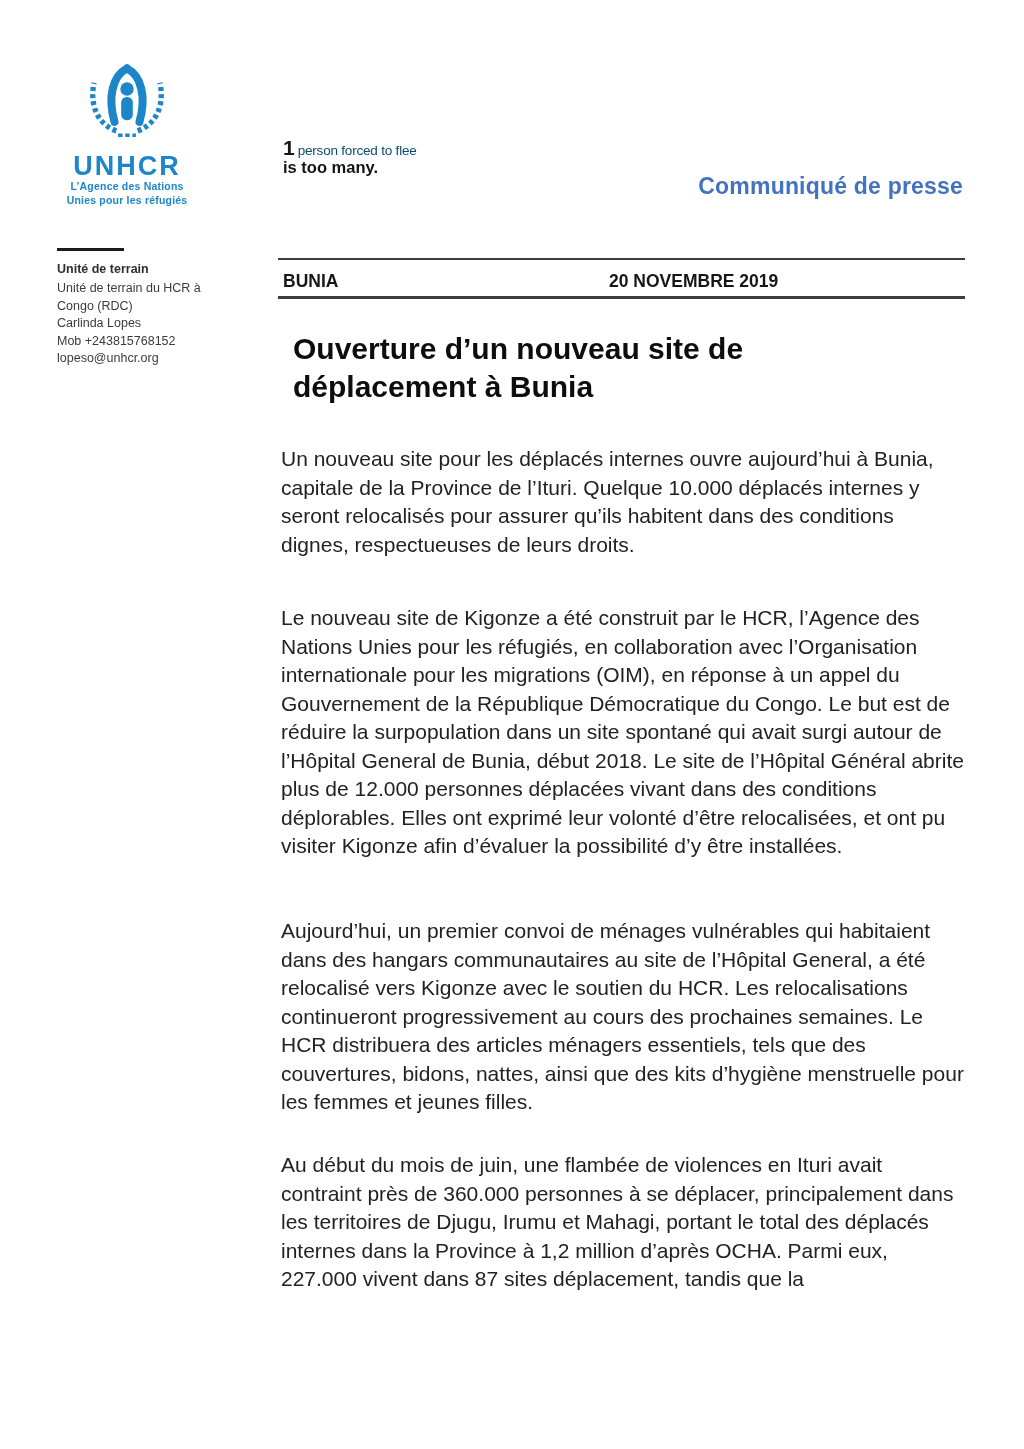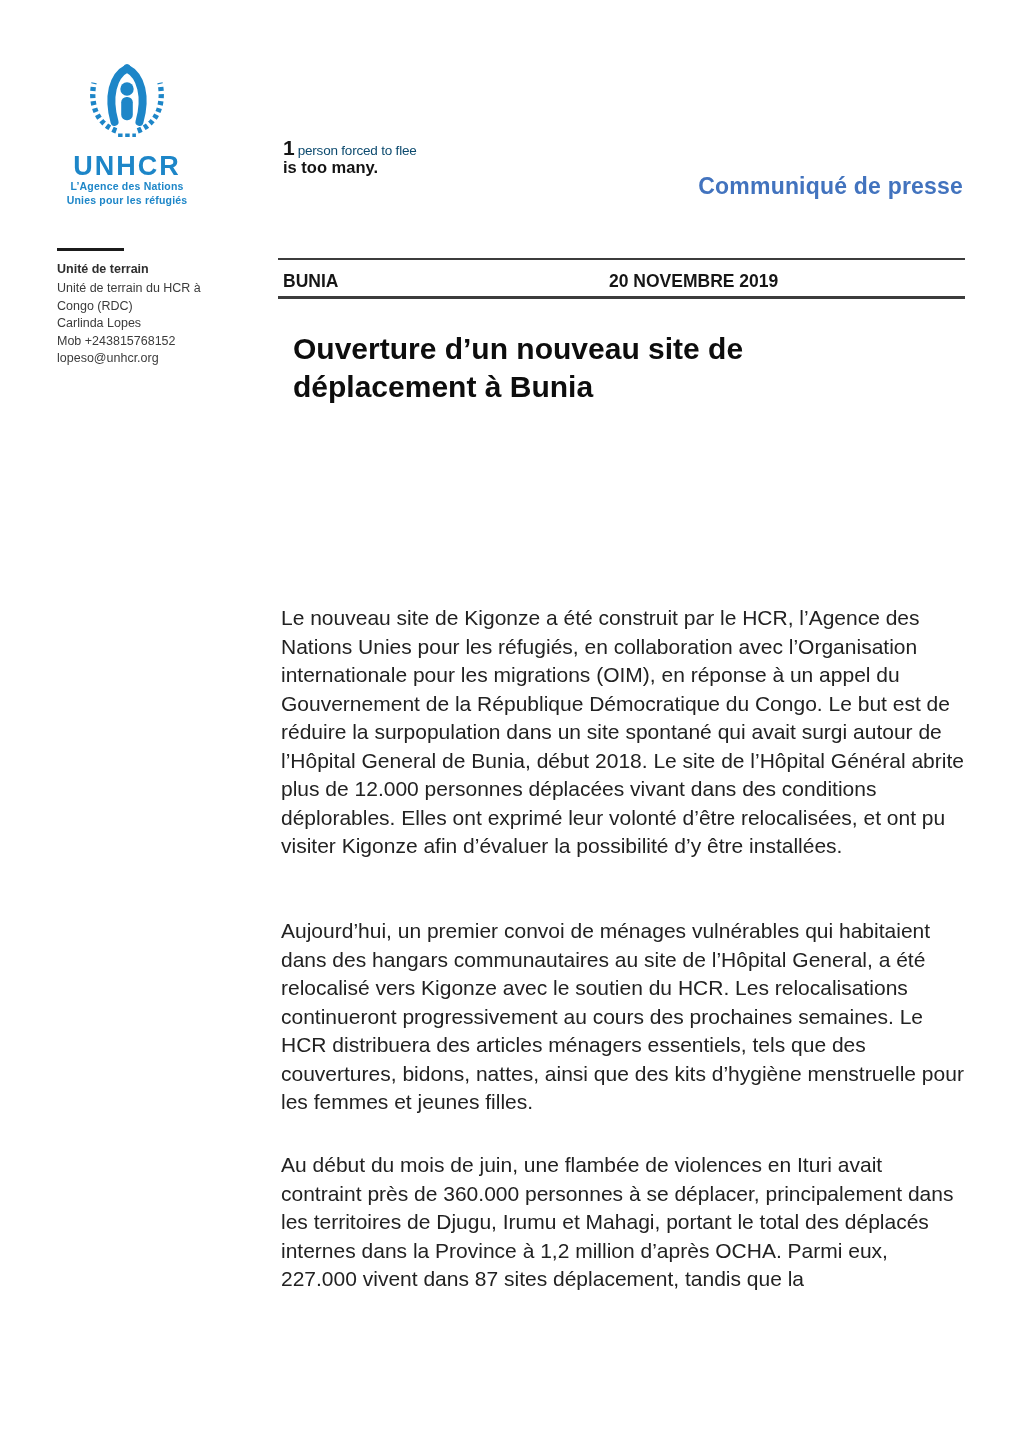--- a/index.html
+++ b/index.html
@@ -110,17 +110,18 @@
 
   <div class="rule top"></div>
   <div class="dateline">
     <span class="city">BUNIA</span>
     <span class="date">20 NOVEMBRE 2019</span>
   </div>
   <div class="rule mid"></div>
 
   <h1 class="title"><span>Ouverture d’un nouveau site de</span><br><span>déplacement à Bunia</span></h1>
 
+  <p class="para p1">Un nouveau site pour les déplacés internes ouvre aujourd’hui à Bunia, capitale de la Province de l’Ituri. Quelque 10.000 déplacés internes y seront relocalisés pour assurer qu’ils habitent dans des conditions dignes, respectueuses de leurs droits.</p>
   <p class="para p2">Le nouveau site de Kigonze a été construit par le HCR, l’Agence des Nations Unies pour les réfugiés, en collaboration avec l’Organisation internationale pour les migrations (OIM), en réponse à un appel du Gouvernement de la République Démocratique du Congo. Le but est de réduire la surpopulation dans un site spontané qui avait surgi autour de l’Hôpital General de Bunia, début 2018. Le site de l’Hôpital Général abrite plus de 12.000 personnes déplacées vivant dans des conditions déplorables. Elles ont exprimé leur volonté d’être relocalisées, et ont pu visiter Kigonze afin d’évaluer la possibilité d’y être installées.</p>
   <p class="para p3">Aujourd’hui, un premier convoi de ménages vulnérables qui habitaient dans des hangars communautaires au site de l’Hôpital General, a été relocalisé vers Kigonze avec le soutien du HCR. Les relocalisations continueront progressivement au cours des prochaines semaines. Le HCR distribuera des articles ménagers essentiels, tels que des couvertures, bidons, nattes, ainsi que des kits d’hygiène menstruelle pour les femmes et jeunes filles.</p>
   <p class="para p4">Au début du mois de juin, une flambée de violences en Ituri avait contraint près de 360.000 personnes à se déplacer, principalement dans les territoires de Djugu, Irumu et Mahagi, portant le total des déplacés internes dans la Province à 1,2 million d’après OCHA. Parmi eux, 227.000 vivent dans 87 sites déplacement, tandis que la</p>
 
 </div>
 
 </body></html>

